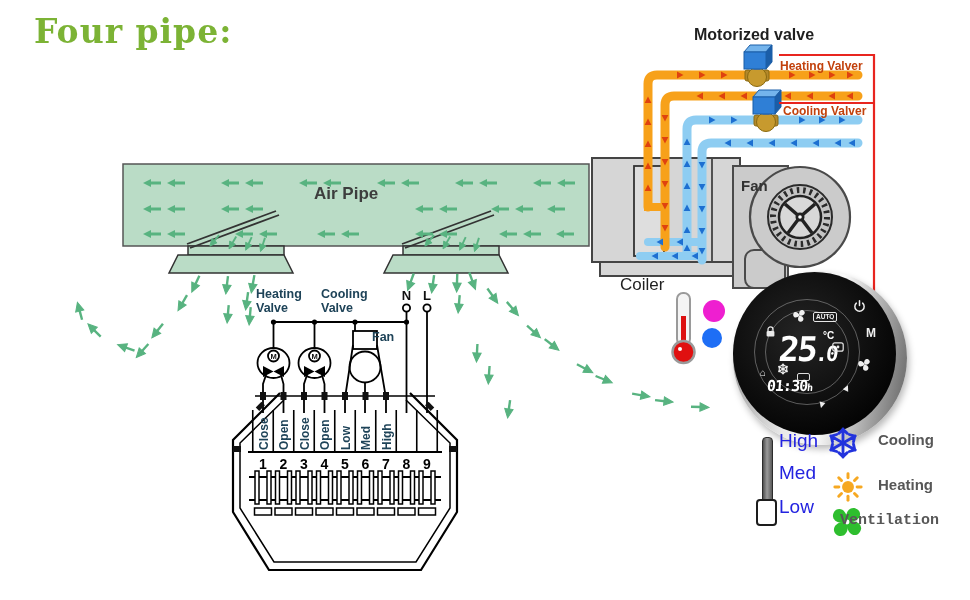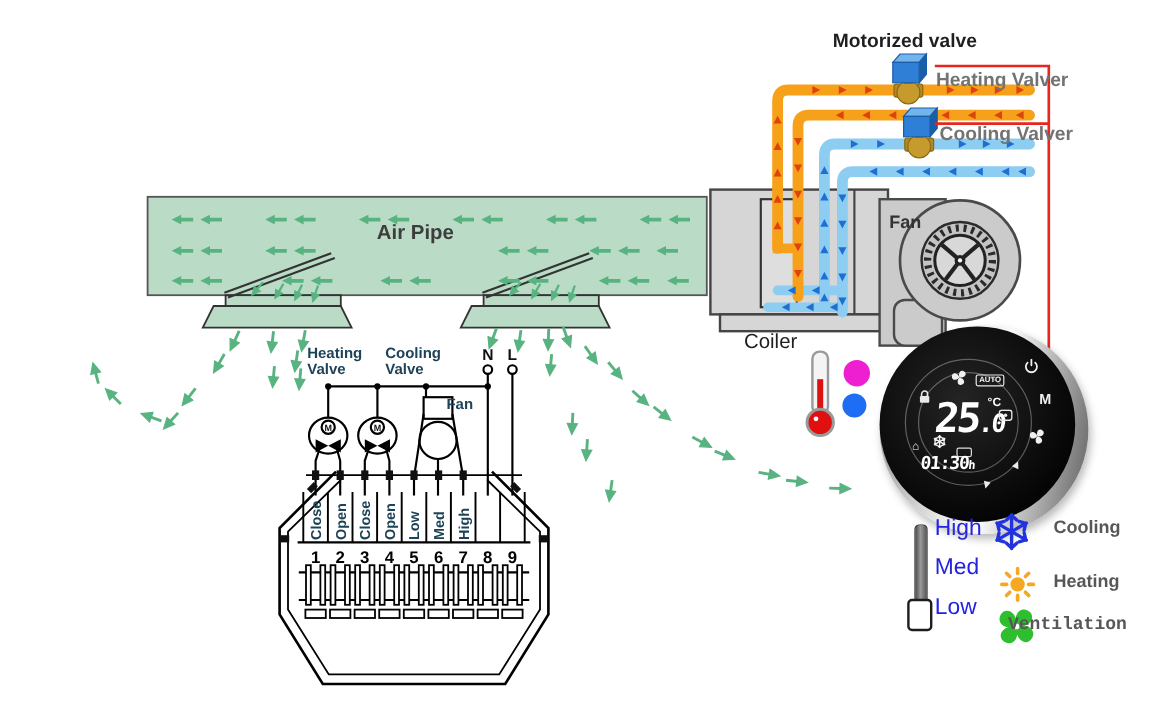--- a/index.html
+++ b/index.html
@@ -3,21 +3,21 @@
 <meta charset="utf-8">
 <style>
   html,body{margin:0;padding:0;background:#fff;}
   .stage{position:relative;width:970px;height:600px;background:#fff;overflow:hidden;
          font-family:"Liberation Sans",sans-serif;}
   .stage svg.bg{position:absolute;left:0;top:0;}
   .lbl{position:absolute;white-space:nowrap;color:#333;}
   .tag{font-family:"DejaVu Serif",serif;font-weight:800;font-size:33px;letter-spacing:1px;color:#7cb335;}
   .title{font-size:24px;font-weight:600;color:#3a3a3a;}
   .mv{font-size:16px;font-weight:600;color:#1f1f1f;}
-  .vlbl{font-size:16px;font-weight:600;color:#737373;}
+  .vlbl{font-size:12px;font-weight:600;color:#c2410c;}
   .duct{font-size:17px;font-weight:600;color:#3d3d3d;}
   .fanlbl{font-size:15px;font-weight:600;color:#333;}
   .coil{font-size:17px;font-weight:400;color:#1f1f1f;text-align:center;}
   .schlbl{font-size:12.5px;line-height:14px;font-weight:600;color:#1e4358;white-space:normal;}
   .speed{font-size:19px;font-weight:500;color:#2323e0;}
   .mode{font-size:15px;font-weight:600;color:#575757;}
   
   text.ntxt{font-family:"Liberation Sans",sans-serif;font-size:13px;font-weight:bold;fill:#111;}
   text.tnum{font-family:"Liberation Sans",sans-serif;font-size:14px;font-weight:bold;fill:#000;}
   text.tlabel{font-family:"Liberation Sans",sans-serif;font-size:12px;font-weight:bold;fill:#1e4358;}
@@ -403,20 +403,21 @@
     <text class="tlabel" transform="translate(267.5,450) rotate(-90)">Close</text>
     <text class="tlabel" transform="translate(288,450) rotate(-90)">Open</text>
     <text class="tlabel" transform="translate(308.5,450) rotate(-90)">Close</text>
     <text class="tlabel" transform="translate(329,450) rotate(-90)">Open</text>
     <text class="tlabel" transform="translate(349.5,450) rotate(-90)">Low</text>
     <text class="tlabel" transform="translate(370,450) rotate(-90)">Med</text>
     <text class="tlabel" transform="translate(390.5,450) rotate(-90)">High</text>
   </g>
 </svg>
 
+<div class="lbl tag" style="left:34px;top:12px;">Four pipe:</div>
 <div class="lbl mv" style="left:694px;top:26px;">Motorized valve</div>
 <div class="lbl vlbl" style="left:780px;top:59px;">Heating Valver</div>
 <div class="lbl vlbl" style="left:783px;top:104px;">Cooling Valver</div>
 <div class="lbl duct" style="left:314px;top:184px;">Air Pipe</div>
 <div class="lbl fanlbl" style="left:741px;top:177px;">Fan</div>
 <div class="lbl coil" style="left:620px;top:275px;">Coiler</div>
 <div class="lbl schlbl" style="left:256px;top:287px;width:50px;">Heating Valve</div>
 <div class="lbl schlbl" style="left:301px;top:287px;width:50px;margin-left:20px;">Cooling Valve</div>
 <div class="lbl schlbl" style="left:372px;top:330px;">Fan</div>
 

